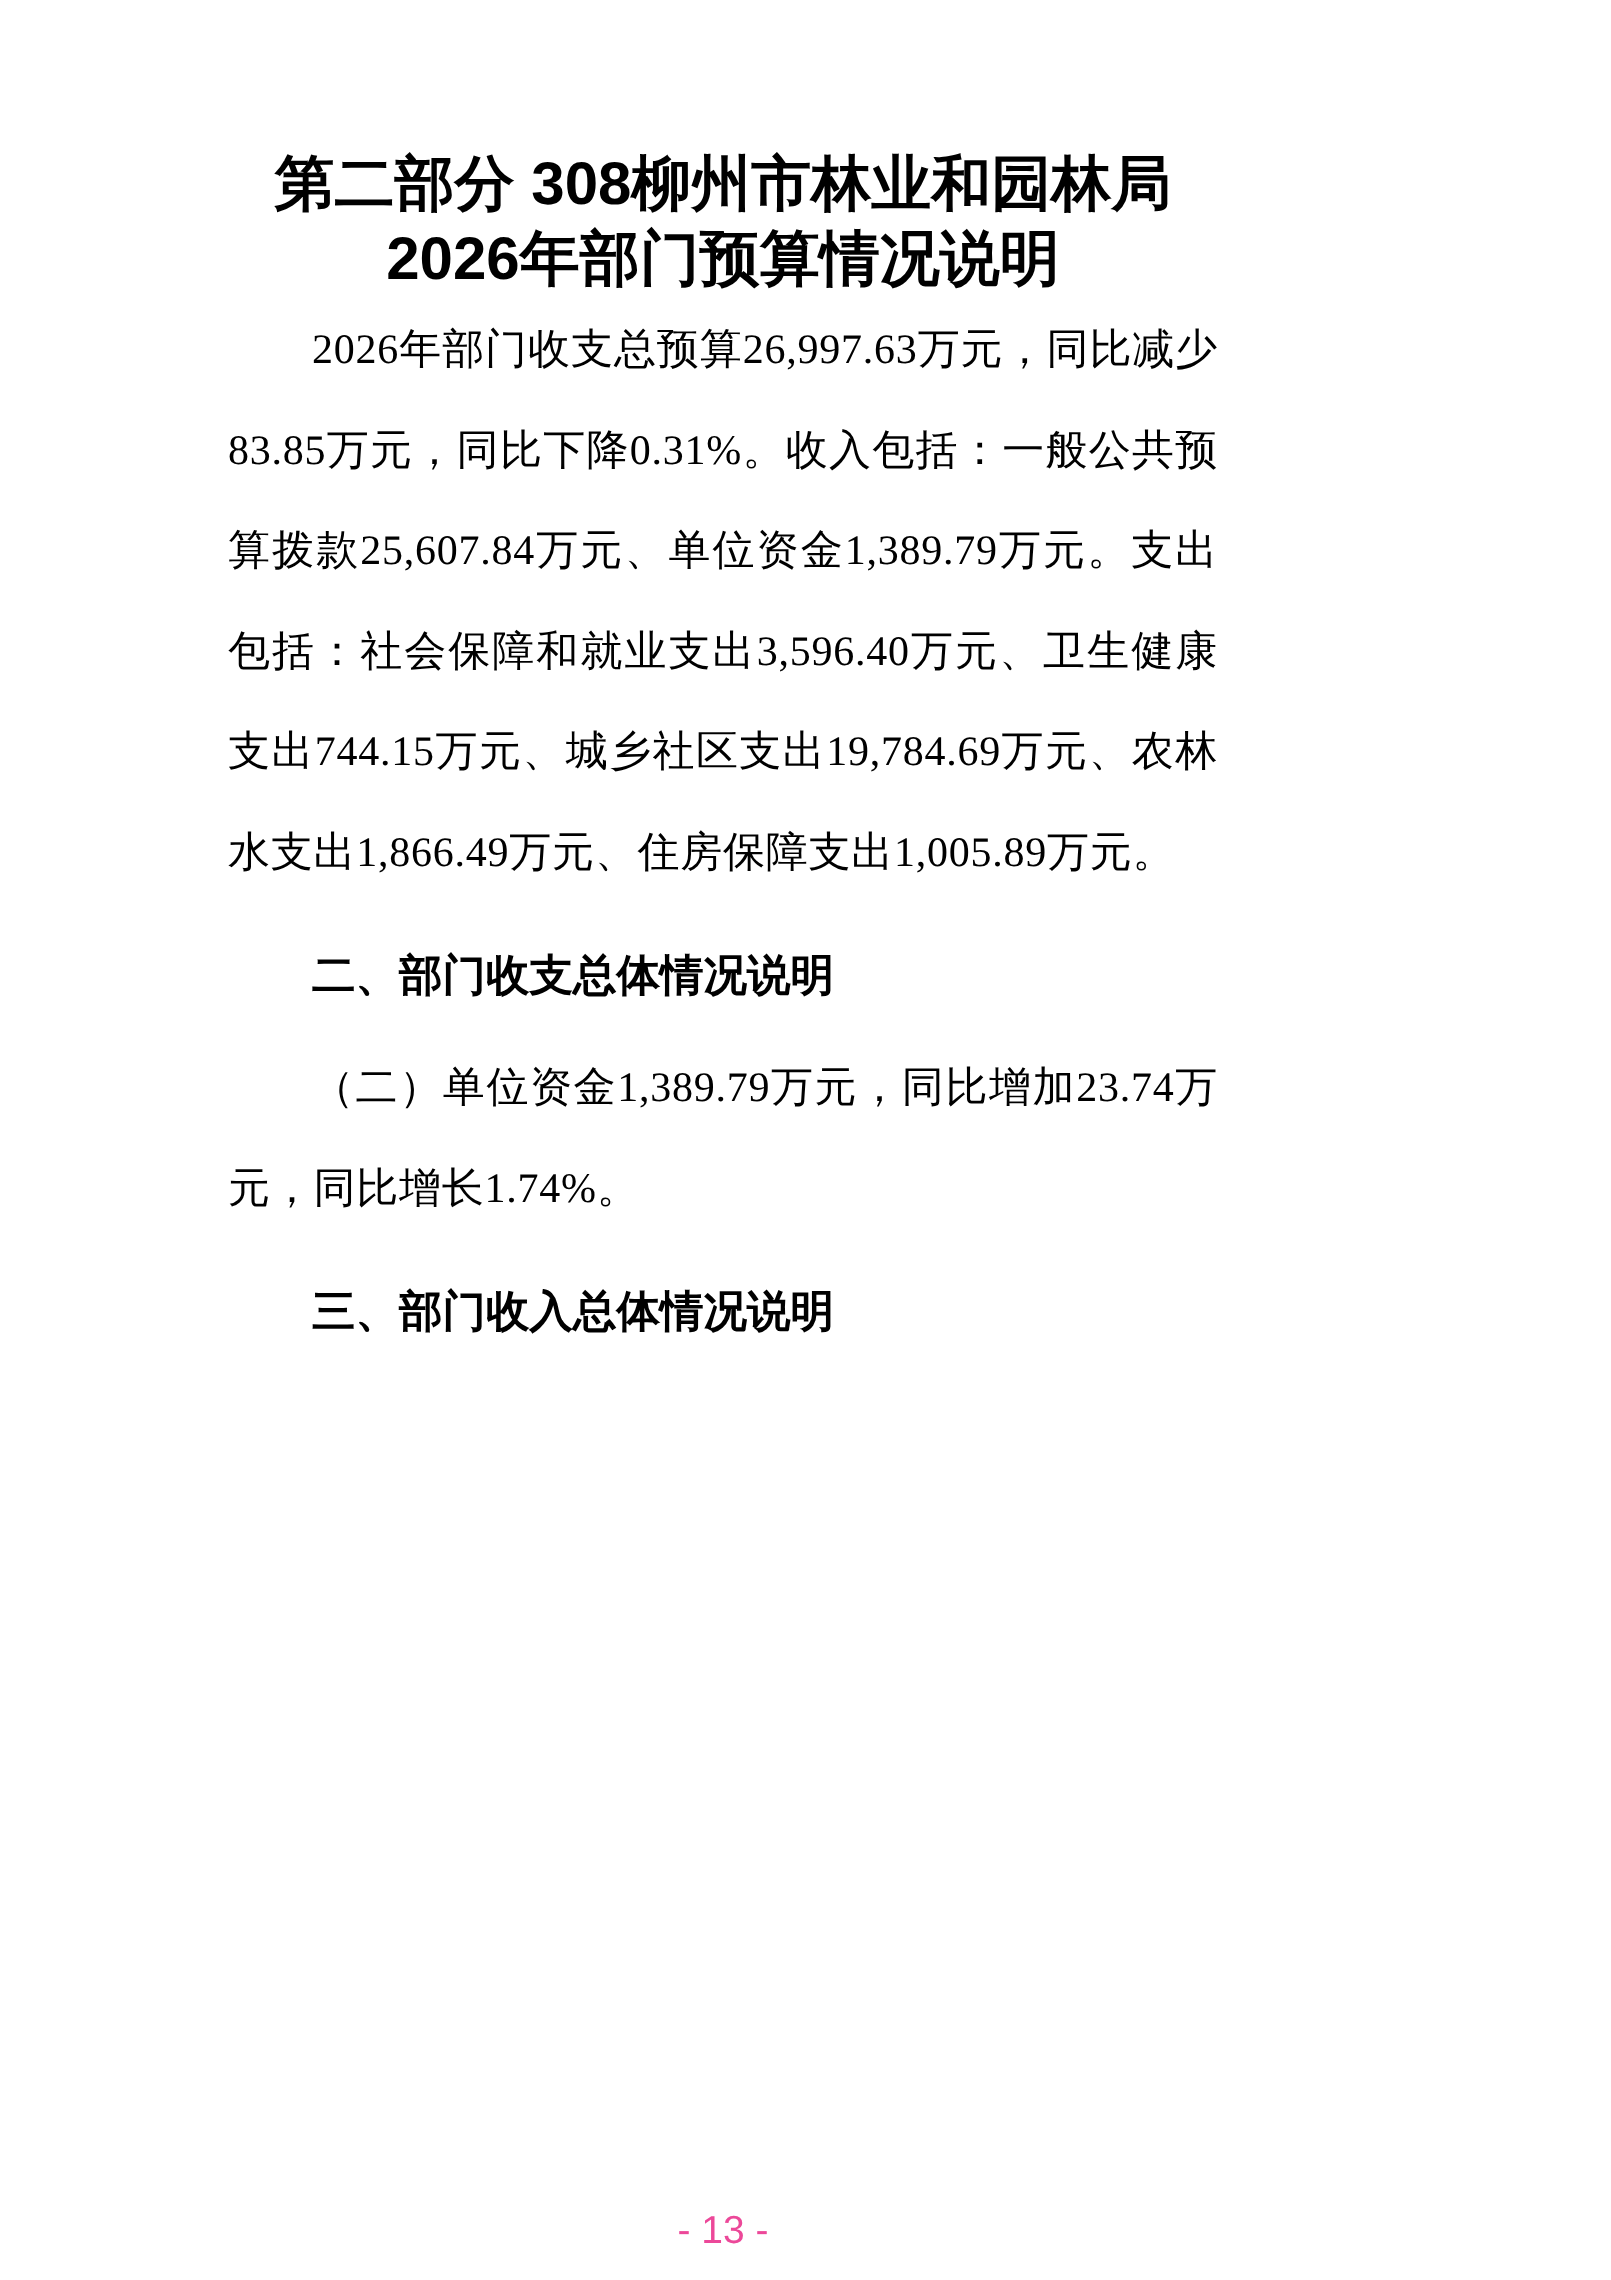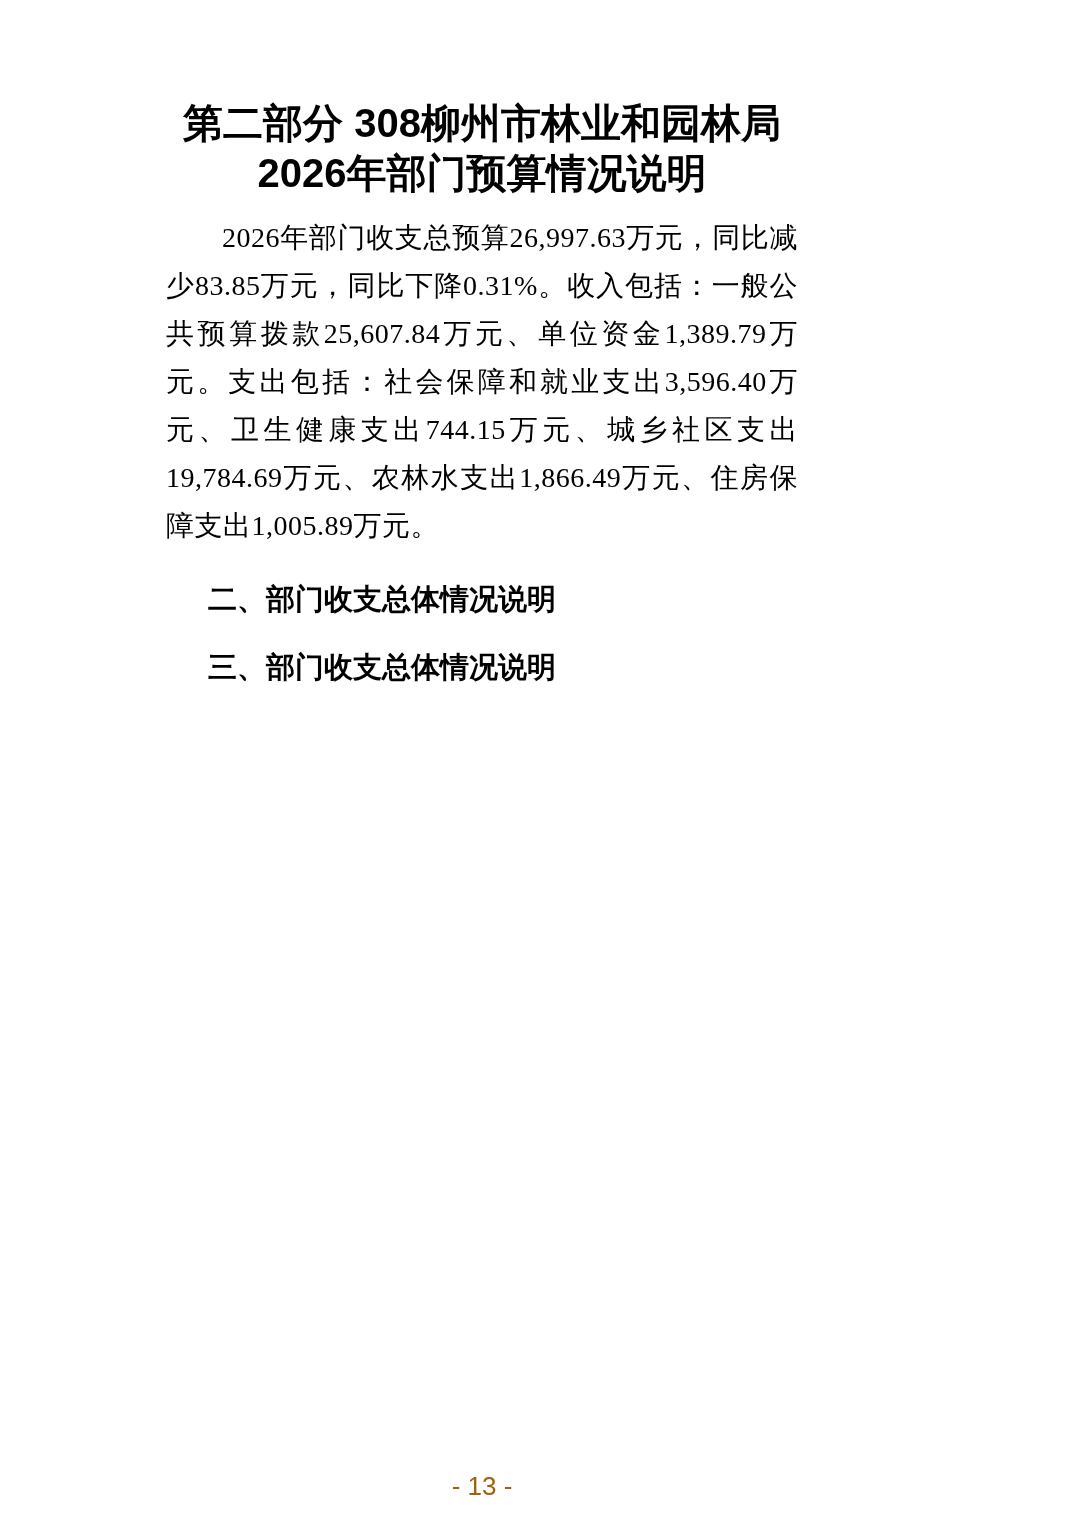--- a/index.html
+++ b/index.html
@@ -29,54 +29,55 @@
     font-family: "Liberation Sans", "DejaVu Sans", sans-serif;
     font-weight: bold;
     font-size: 29px;
     line-height: 38px;
     margin: 30px 0 22px 0;
     text-indent: 2em;
   }
   section p {
     font-family: "Liberation Serif", "DejaVu Serif", serif;
     font-size: 28px;
-    line-height: 48px;
-    margin: 16px;
+    line-height: 67px;
+    margin: 2px;
     text-align: justify;
     text-justify: inter-ideograph;
     text-indent: 2em;
     letter-spacing: 0.5px;
   }
   .page-number {
     position: absolute;
     left: 0;
     right: 0;
     bottom: 18px;
     text-align: center;
     font-family: "Liberation Sans", "DejaVu Sans", sans-serif;
     font-size: 26px;
-    color: #a16207;
+    color: #ec4899;
   }
 </style>
 </head>
 <body>
 
 <div class="page">
   <header>
     <h1 class="doc-title">第二部分 308柳州市林业和园林局2026年部门预算情况说明</h1>
   </header>
 
   <main id="doc-body">
   <section>
   <p>2026年部门收支总预算26,997.63万元，同比减少83.85万元，同比下降0.31%。收入包括：一般公共预算拨款25,607.84万元、单位资金1,389.79万元。支出包括：社会保障和就业支出3,596.40万元、卫生健康支出744.15万元、城乡社区支出19,784.69万元、农林水支出1,866.49万元、住房保障支出1,005.89万元。</p>
       </section>
 
   <section>
     <h2>二、部门收支总体情况说明</h2>
+        <p>（二）单位资金1,389.79万元，同比增加23.74万元，同比增长1.74%。</p>
       </section>
 
   <section>
-    <h2>三、部门收支总体情况说明</h2>
+    <h2>三、部门收入总体情况说明</h2>
   </section>
 </main>
 
   <footer class="page-number">- 13 -</footer>
 </div>
 
 </body></html>

